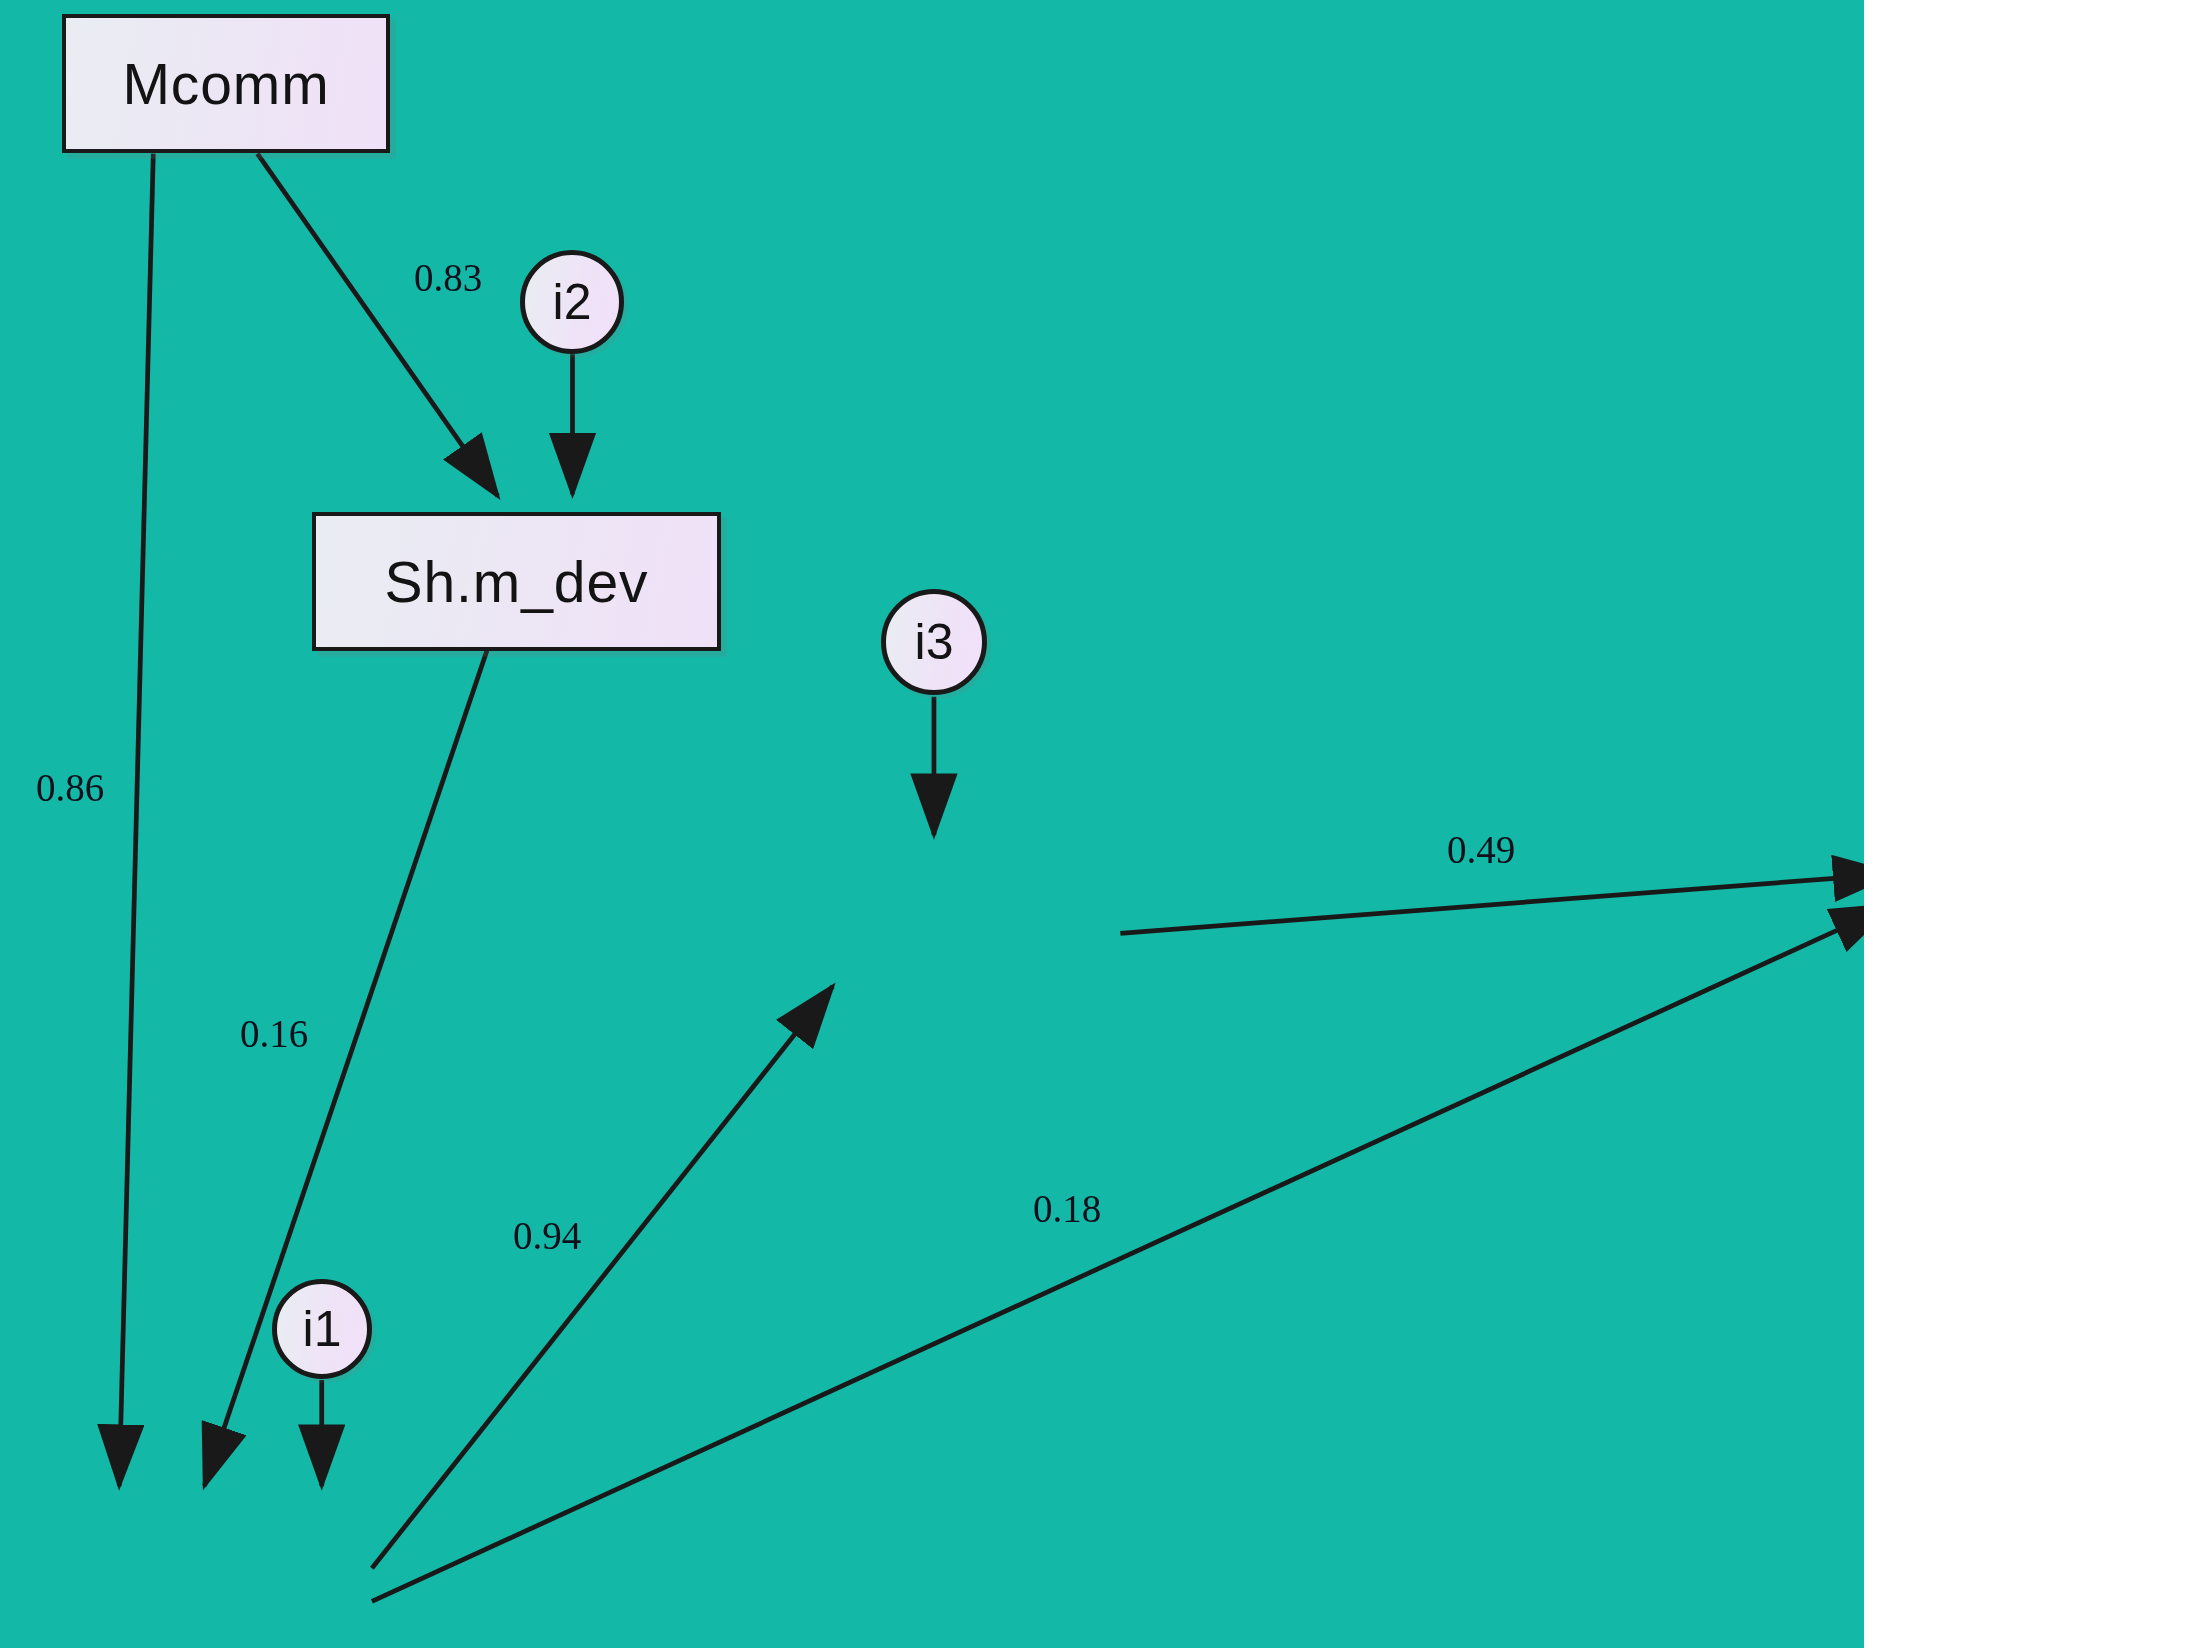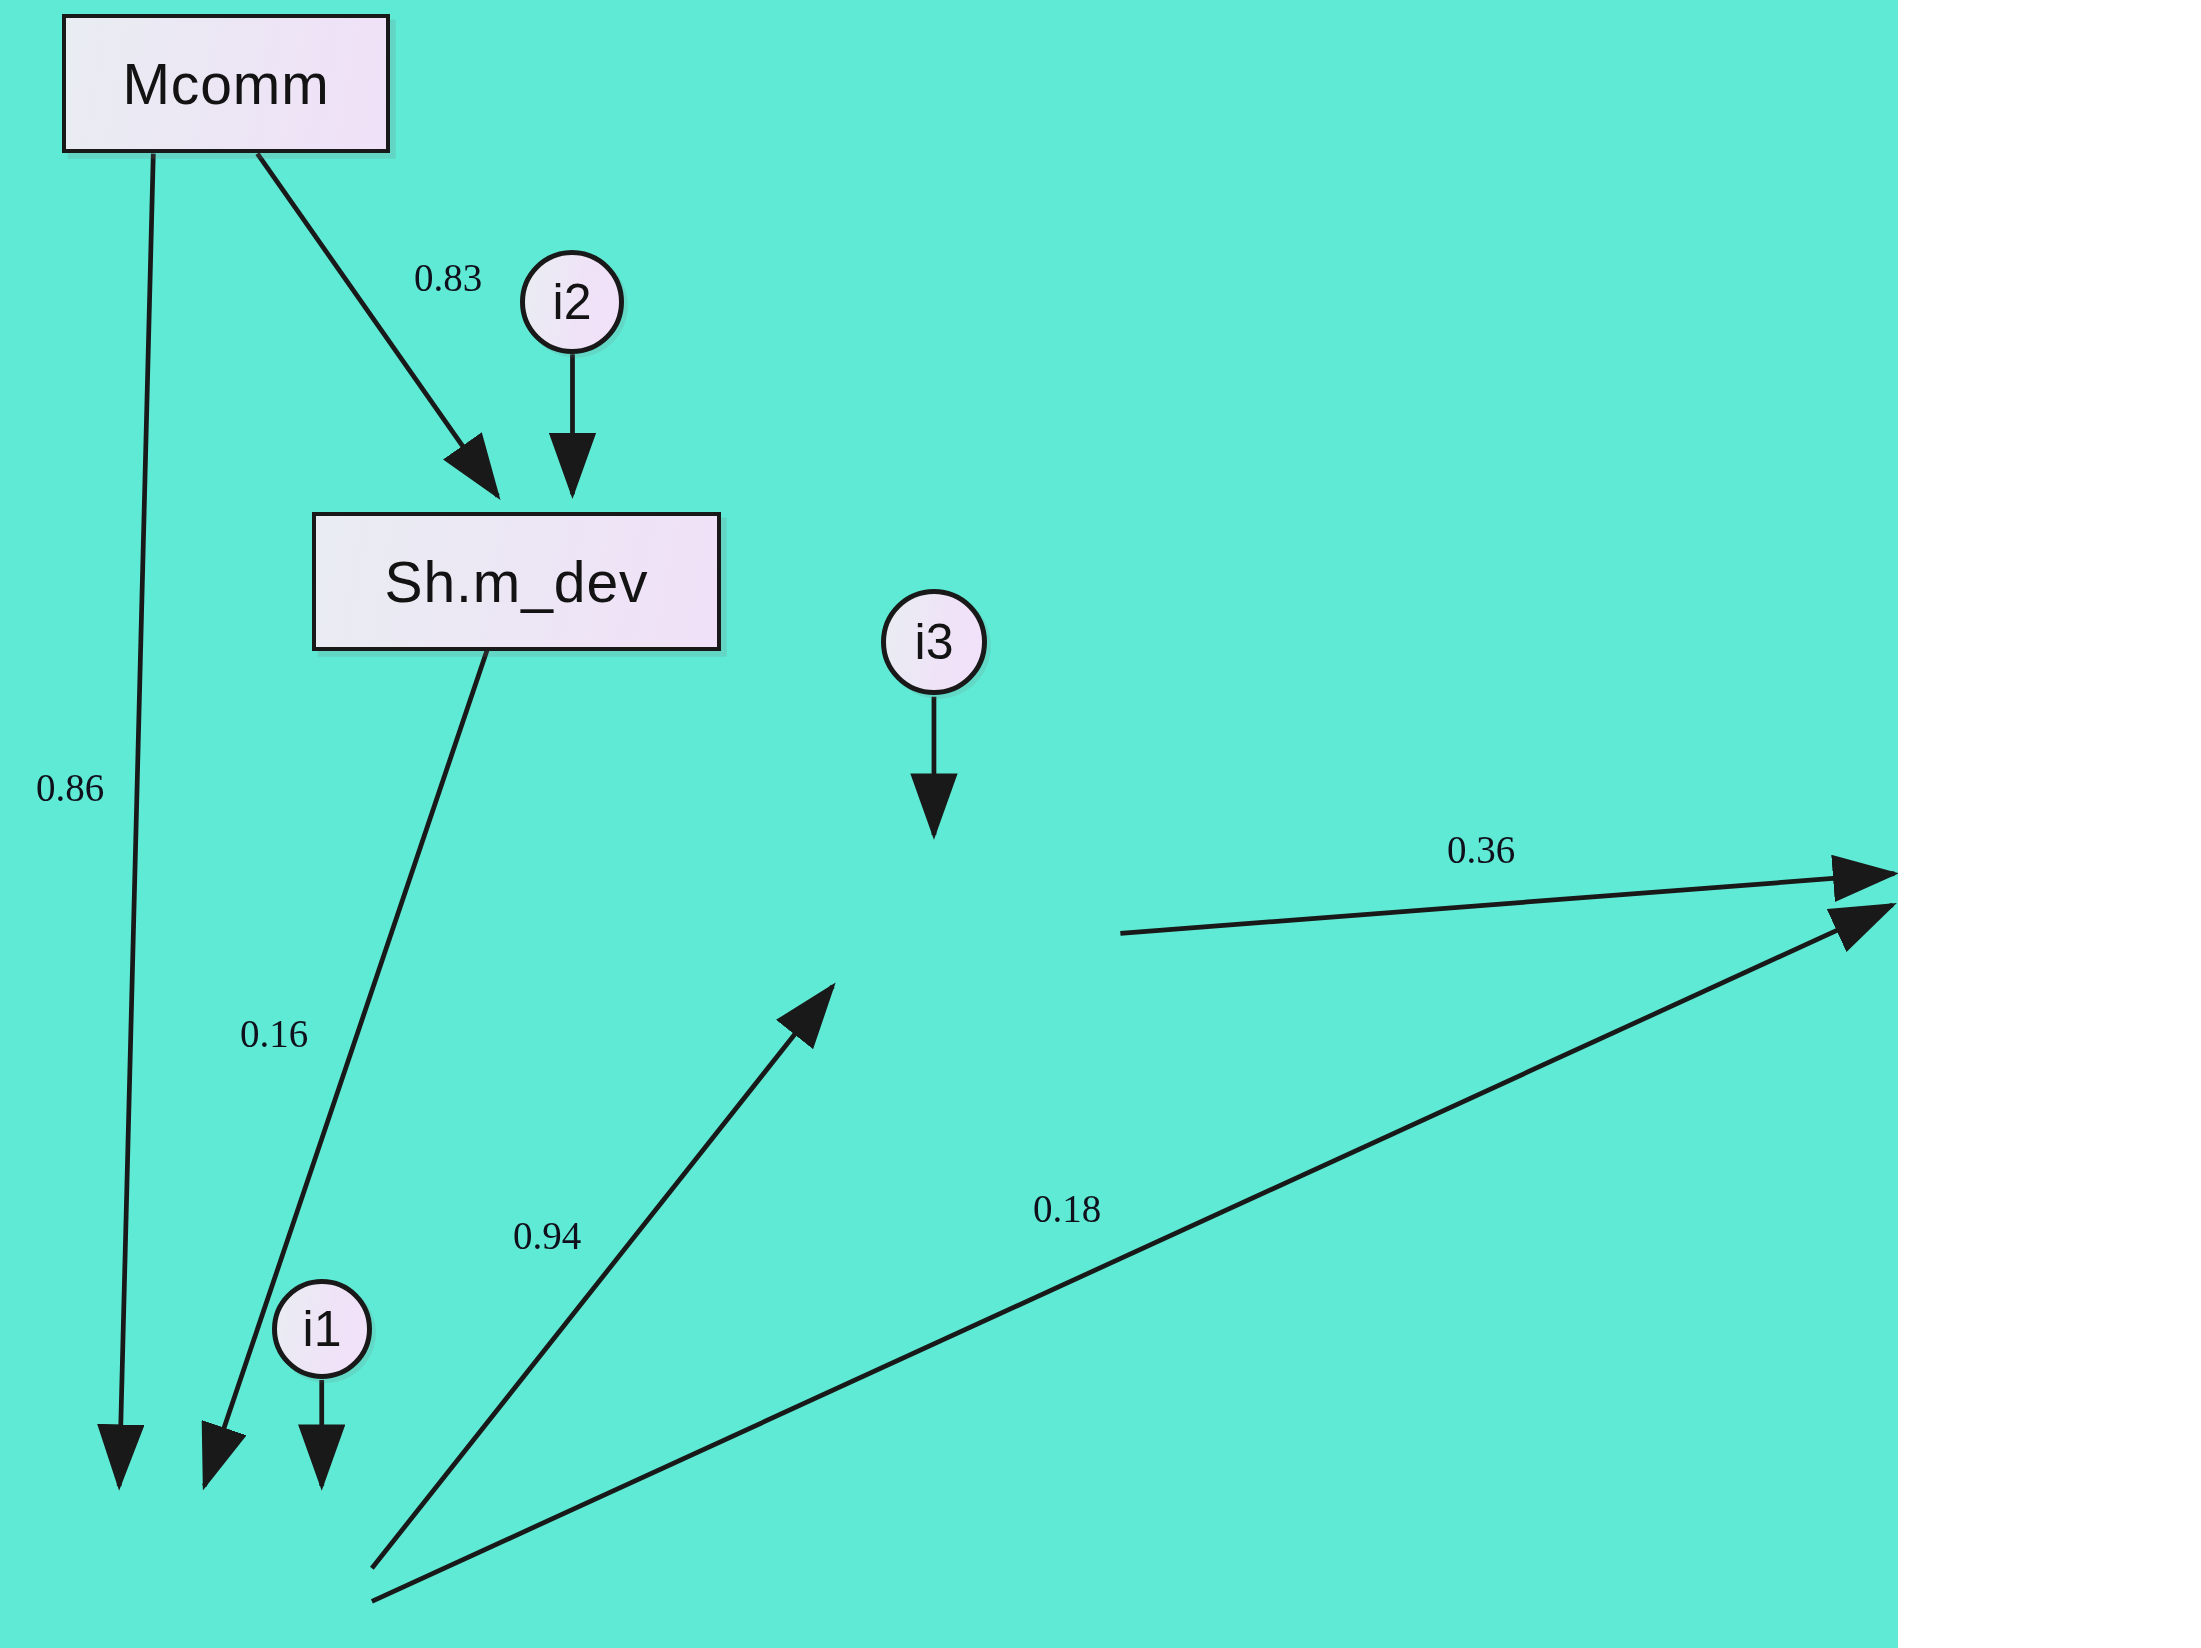--- a/index.html
+++ b/index.html
@@ -4,24 +4,23 @@
 <style>
   html, body {
     margin: 0;
     padding: 0;
     background: #ffffff;
   }
   #canvas {
     position: relative;
     width: 1864px;
     height: 1649px;
-    background: #5eead4;
+    background: #14b8a6;
     font-family: "Liberation Sans", sans-serif;
     overflow: hidden;
-    padding-left: 34px;
   }
   #edges-svg {
     position: absolute;
     left: 0;
     top: 0;
     width: 2201px;
     height: 1649px;
   }
   .edge-line {
     stroke: #191919;
@@ -119,18 +118,18 @@
   </div>
 
   <div class="edge-label" style="left:448px; top:277px;">0.83</div>
 
   <div class="edge-label" style="left:70px; top:787px;">0.86</div>
 
   <div class="edge-label" style="left:274px; top:1033px;">0.16</div>
 
   <div class="edge-label" style="left:547px; top:1235px;">0.94</div>
 
-  <div class="edge-label" style="left:1481px; top:849px;">0.36</div>
+  <div class="edge-label" style="left:1481px; top:849px;">0.49</div>
 
   <div class="edge-label" style="left:1067px; top:1208px;">0.18</div>
 
 </div>
 
 
 </body></html>

